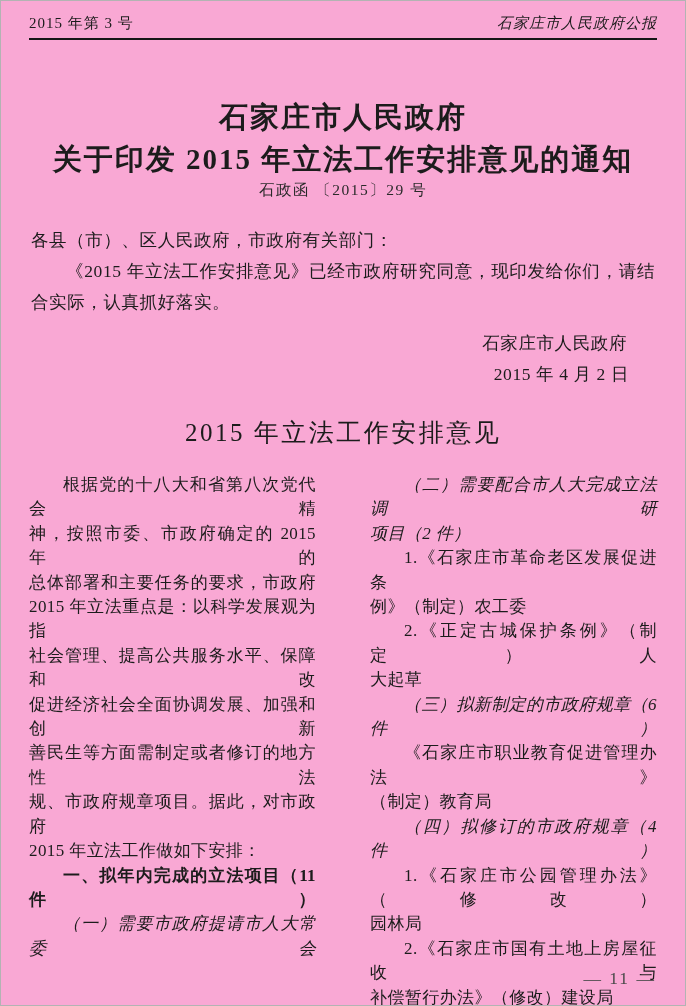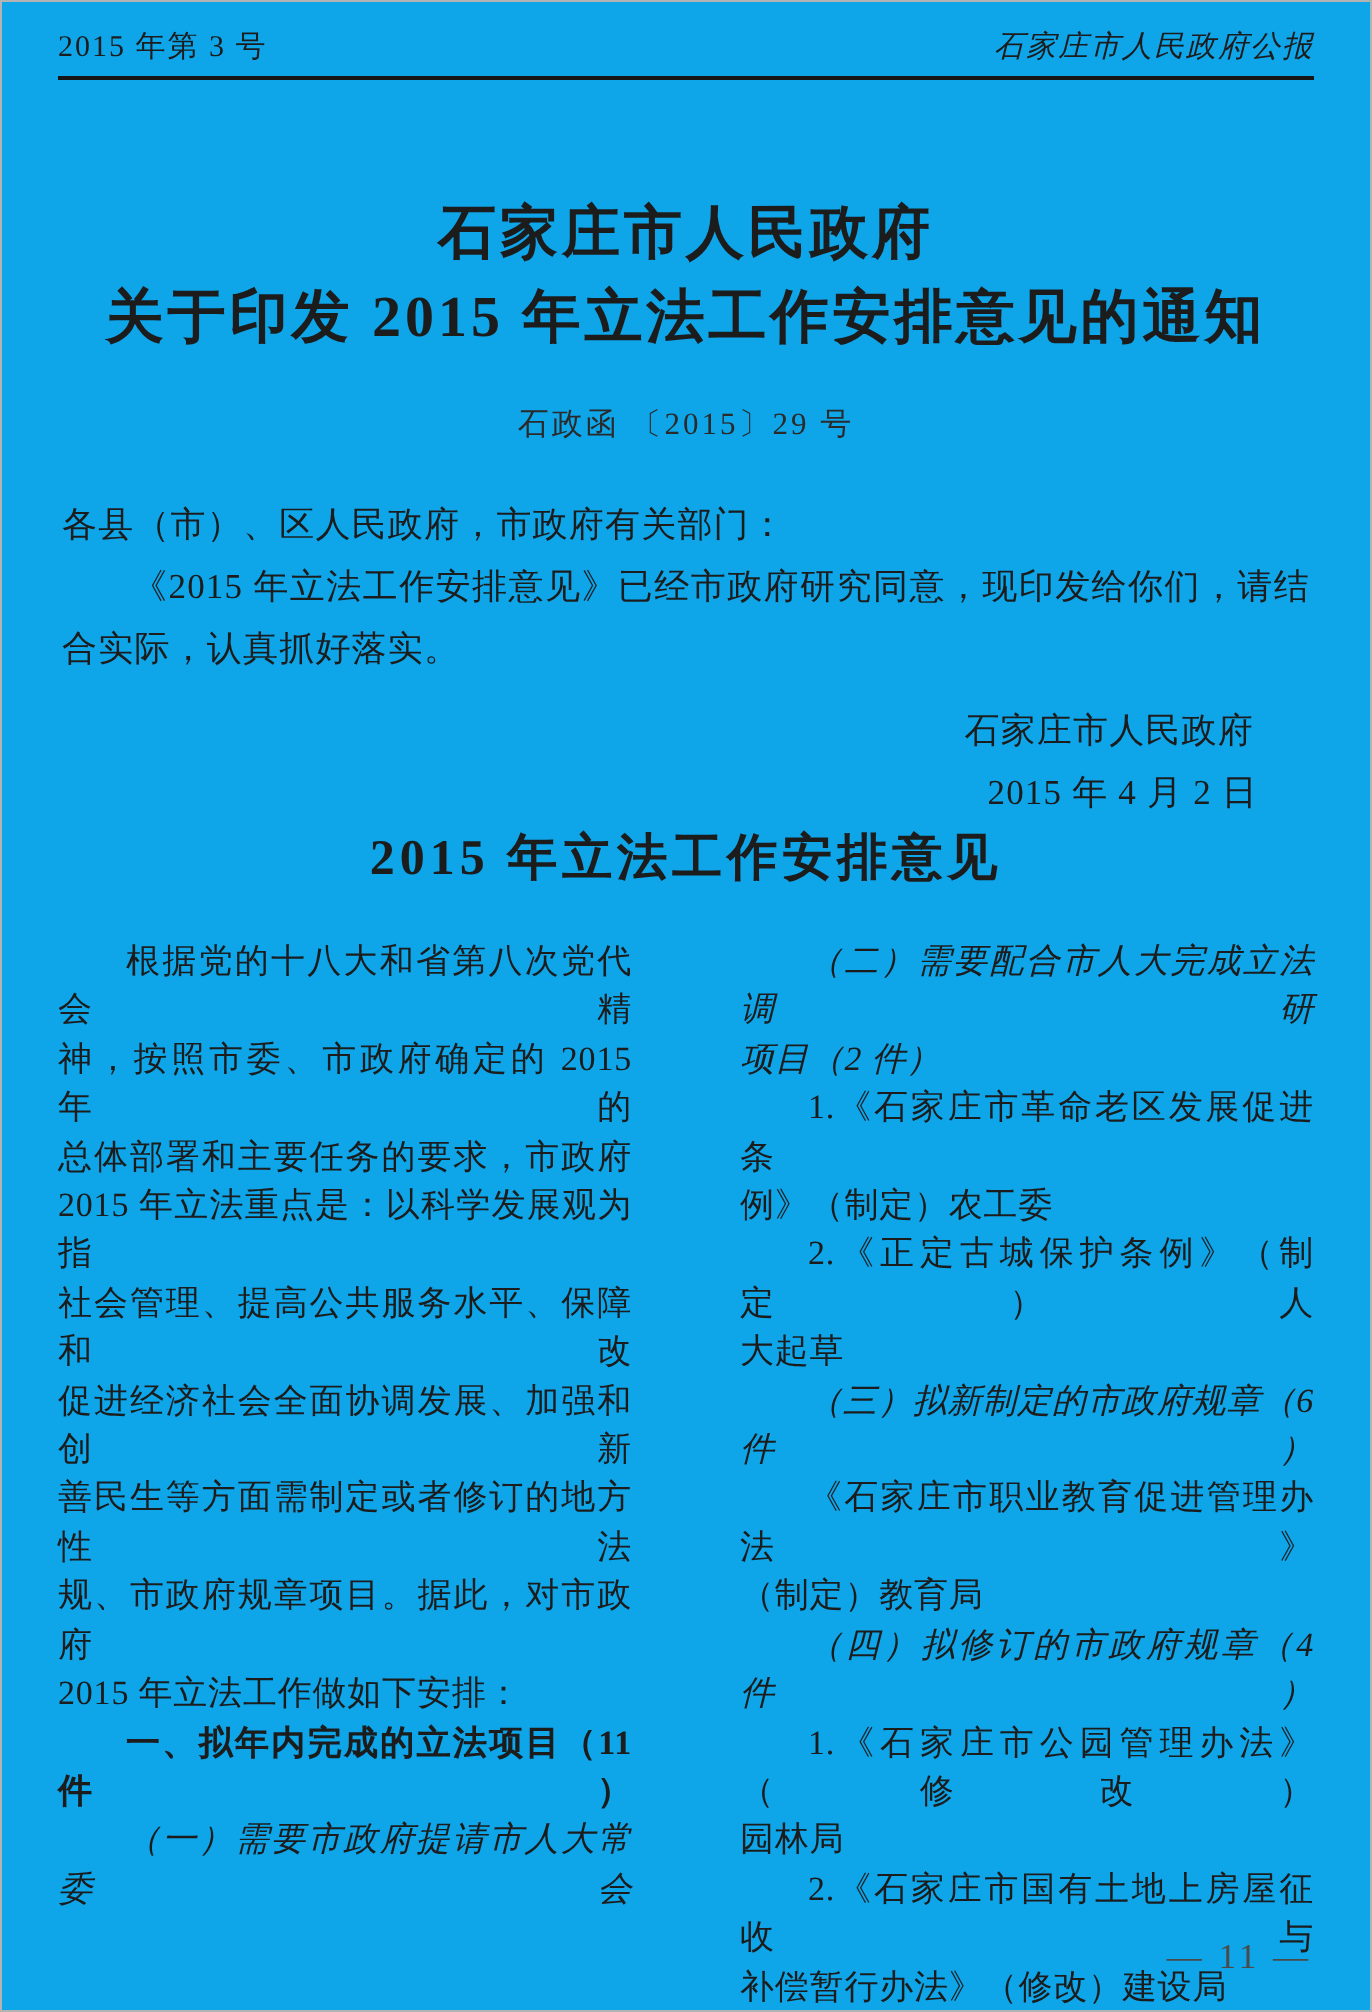--- a/index.html
+++ b/index.html
@@ -1,20 +1,20 @@
 <!DOCTYPE html>
 <html lang="zh"><head>
 <meta charset="utf-8">
 <style>
   html,body { margin:0; padding:0; background:#ffffff; }
   .page {
     position:relative;
     width:686px; height:1006px;
     box-sizing:border-box;
-    background:#0ea5e9;
+    background:#f9a8d4;
     border:1px solid #b3b3b3;
     overflow:hidden;
     font-family:"Liberation Serif","DejaVu Serif",serif;
     color:#1c1c1c;
   }
   
   .masthead {
     display:flex; justify-content:space-between; align-items:flex-end;
     margin:13px 28px 0 28px;
     padding-bottom:5px;
@@ -26,21 +26,20 @@
   
   .notice-title {
     margin-top:56px;
     text-align:center;
     font-weight:bold;
     font-size:29px;
     line-height:42px;
     letter-spacing:2px;
   }
   .doc-number {
-    margin-top:22px;
     text-align:center;
     font-size:15.5px;
     letter-spacing:1.5px;
     color:#2a2a2a;
   }
   
   .notice-body {
     margin:24px 30px 0 30px;
     font-size:17.5px;
     line-height:31px;
@@ -52,22 +51,23 @@
     margin-top:10px;
     font-size:17.5px;
     line-height:31px;
     letter-spacing:0.6px;
   }
   .signature div { text-align:right; }
   .signature .sig-name { padding-right:58px; }
   .signature .sig-date { padding-right:56px; }
   
   .opinion-title {
+    margin-top:26px;
     text-align:center;
-    font-weight:bold;
+    font-weight:normal;
     font-size:25px;
     letter-spacing:2.5px;
   }
   .columns {
     display:flex;
     margin:24px 28px 0 28px;
     gap:54px;
   }
   .col { flex:1 1 0; min-width:0; font-size:17px; line-height:24.4px; letter-spacing:0.4px; }
   .cl { text-align:justify; text-align-last:left; }

